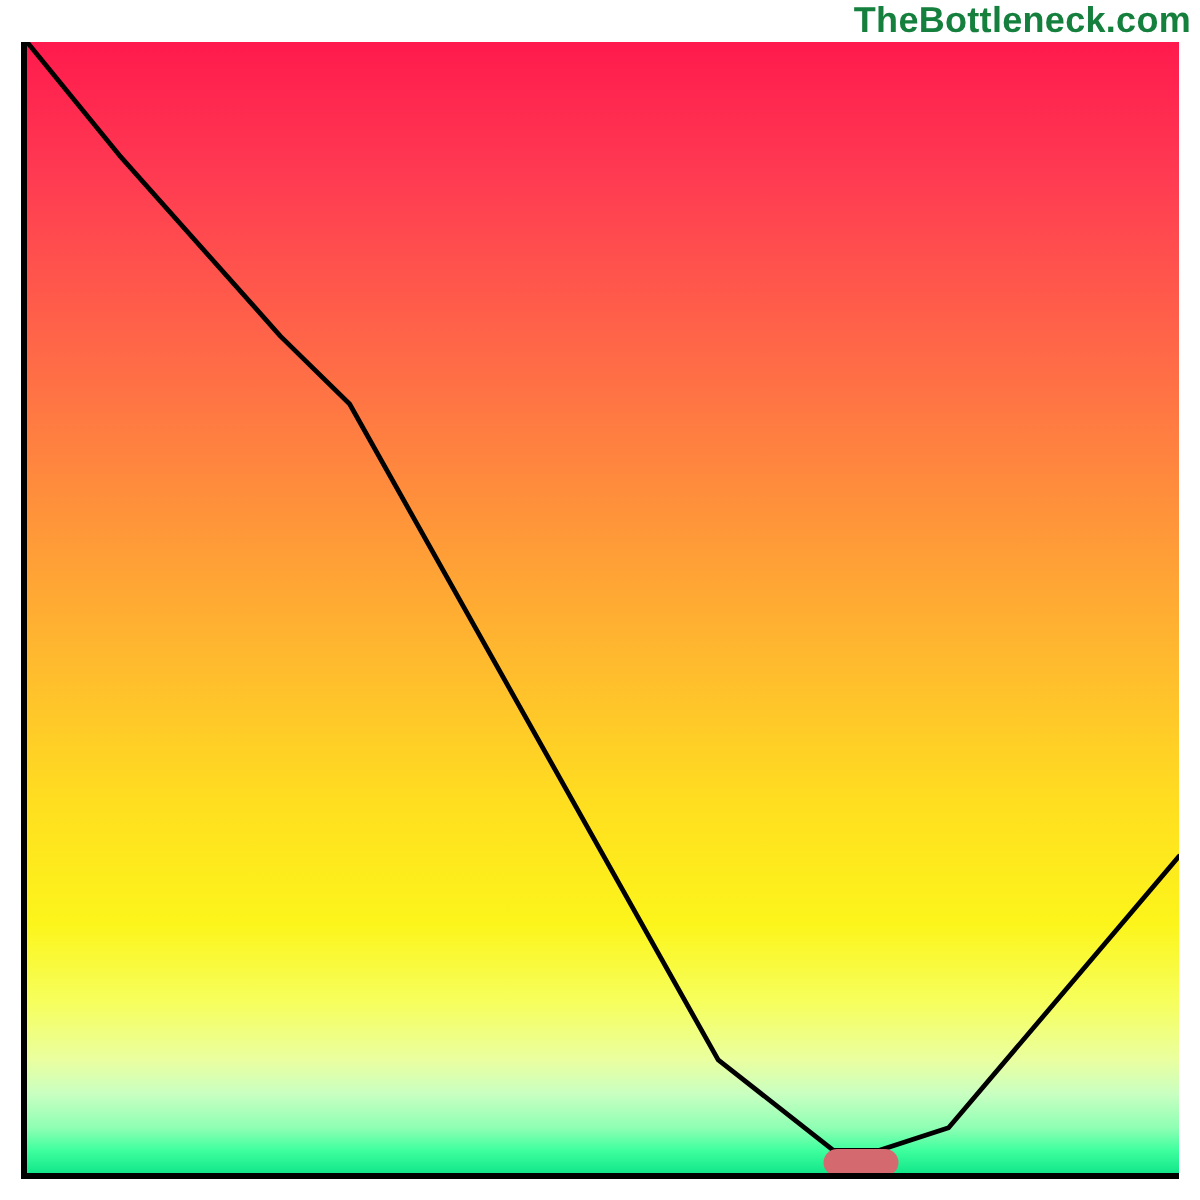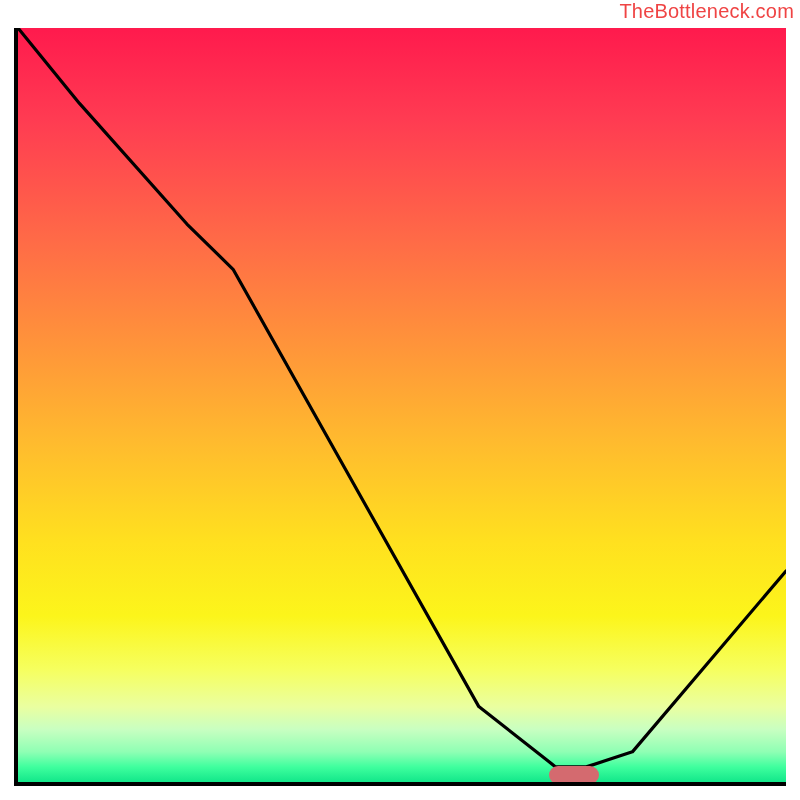--- a/index.html
+++ b/index.html
@@ -12,23 +12,23 @@
   }
   .container {
     position: relative;
     width: 800px;
     height: 800px;
   }
   .watermark {
     position: absolute;
     top: 0;
     right: 6px;
-    font-size: 20px;
-    font-weight: 400;
-    color: #ef4444;
+    font-size: 24px;
+    font-weight: 700;
+    color: #15803d;
     letter-spacing: 0.2px;
   }
   .plot {
     position: absolute;
     left: 14px;
     top: 28px;
     width: 772px;
     height: 758px;
     box-sizing: border-box;
     border-left: 4px solid #000;

